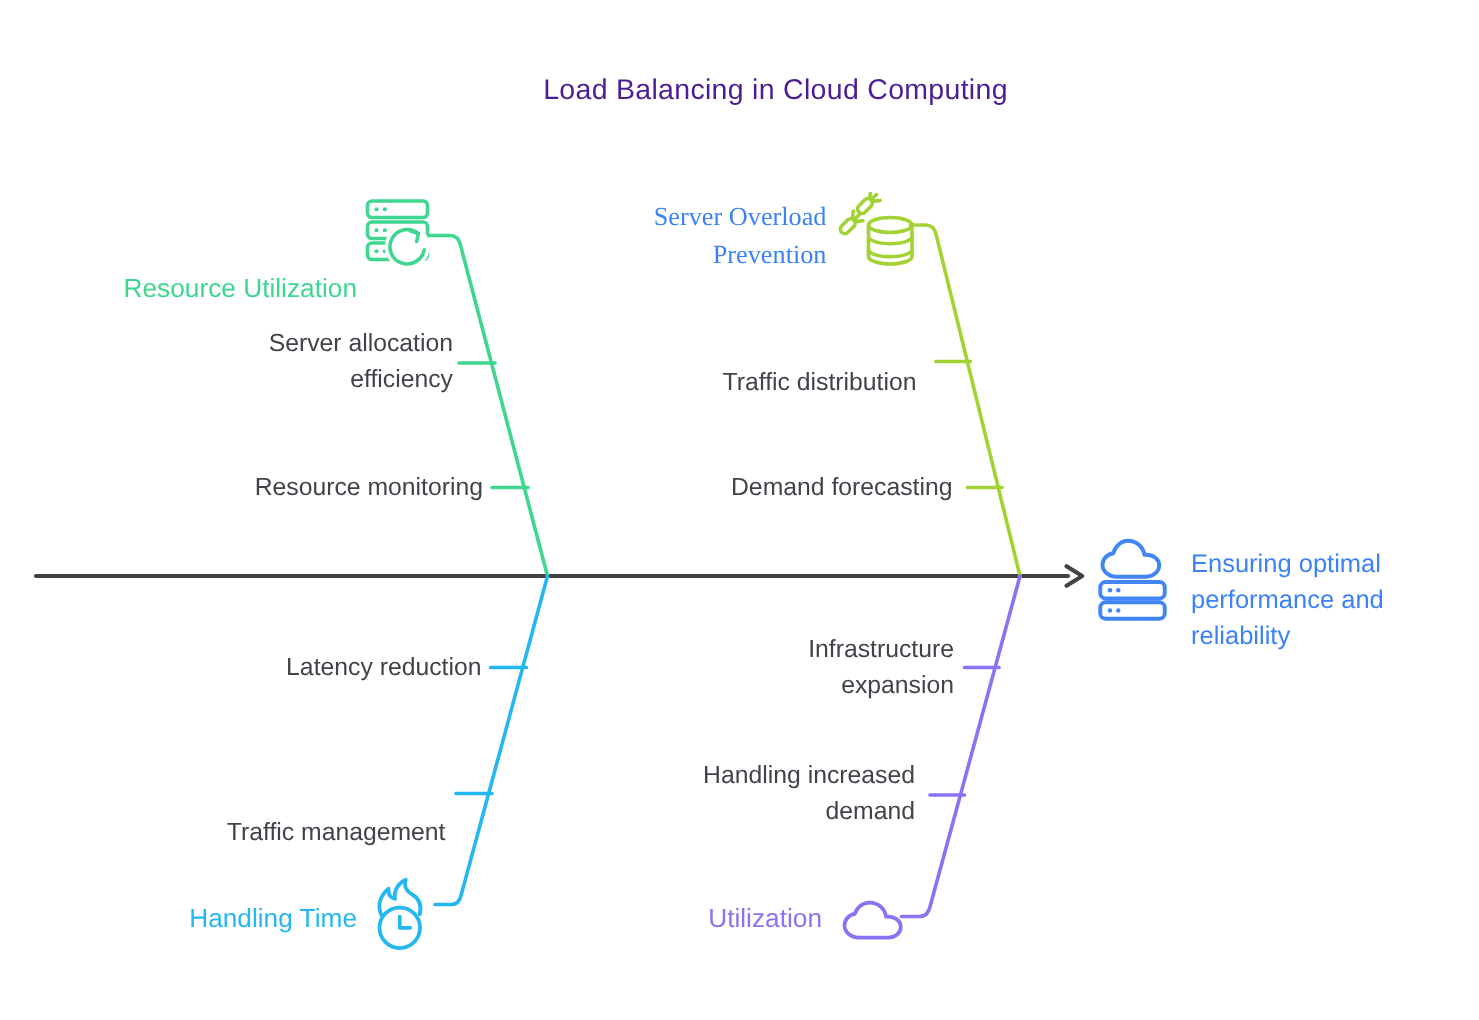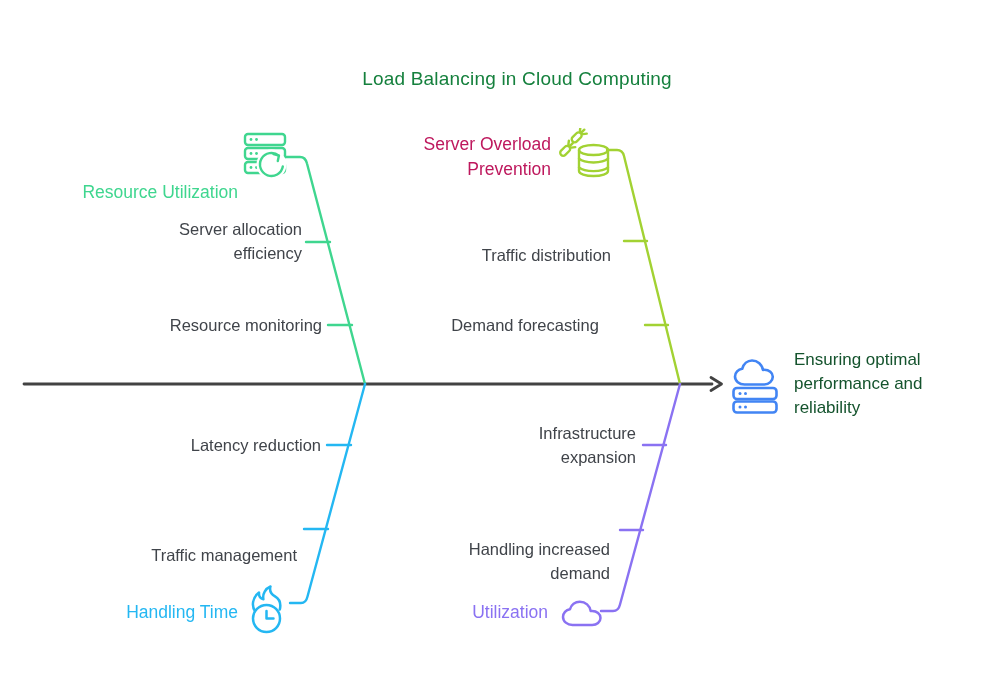--- a/index.html
+++ b/index.html
@@ -22,21 +22,21 @@
   }
   svg{display:block;}
   .lines{position:absolute;left:0;top:0;}
   .icon{position:absolute;}
 </style>
 </head>
 <body>
 
 <div class="stage">
 
-  <div class="abs title" style="left: 317px; top: 68px; width: 400px; color: #15803d;">Load Balancing in Cloud Computing</div>
+  <div class="abs title" style="left: 317px; top: 50px; width: 400px; color: #4c1d95;">Load Balancing in Cloud Computing</div>
 
   <svg class="lines" width="986" height="680" viewBox="0 0 986 680" aria-hidden="true">
 
     <g stroke="currentColor" fill="none" stroke-width="2.8" stroke-linecap="round" stroke-linejoin="round" style="color: rgb(66, 66, 66);">
       <path d="M24 384 H 712"></path>
       <path d="M711 377.5 L721.5 384 L711 390.5"></path>
     </g>
 
     <g stroke="currentColor" fill="none" stroke-width="2.4" stroke-linecap="round" style="color: rgb(63, 214, 143);">
       <path d="M281 157 H 300 Q 305.5 157 307 163.5 L 365 384"></path>
@@ -58,52 +58,52 @@
 
     <g stroke="currentColor" fill="none" stroke-width="2.4" stroke-linecap="round" style="color: rgb(138, 114, 242);">
       <path d="M601 611 H 613 Q 618.5 611 620 604.5 L 680 384"></path>
       <path d="M643 445 H 666"></path>
       <path d="M620 530 H 643"></path>
     </g>
   </svg>
 
   <div class="abs cat" style="right: 748px; top: 144px; width: 200px; color: rgb(63, 214, 143); margin-top: 36px;">Resource Utilization</div>
 
-  <div class="abs cat" style="right: 435px; top: 132px; width: 160px; color: #be185d;">Server Overload Prevention</div>
+  <div class="abs cat" style="right: 435px; top: 132px; width: 160px; color: #3b82f6; font-family: Liberation Serif, serif;">Server Overload Prevention</div>
 
   <div class="abs cat" style="right: 748px; top: 600px; width: 200px; color: rgb(36, 183, 242);">Handling Time</div>
 
   <div class="abs cat" style="right: 438px; top: 600px; width: 160px; color: rgb(138, 114, 242);">Utilization</div>
 
   <div class="abs lbl" style="right:684px;top:217px;width:170px;">Server allocation efficiency</div>
   <div class="abs lbl" style="right:664px;top:313px;width:220px;">Resource monitoring</div>
 
   <div class="abs lbl" style="right:375px;top:229px;width:220px;margin-top:14px;">Traffic distribution</div>
-  <div class="abs lbl" style="right:351px;top:313px;width:220px;text-align:center;">Demand forecasting</div>
+  <div class="abs lbl" style="right:351px;top:313px;width:220px;">Demand forecasting</div>
 
   <div class="abs lbl" style="right:665px;top:433px;width:220px;">Latency reduction</div>
   <div class="abs lbl" style="right:689px;top:543px;width:220px;">Traffic management</div>
 
   <div class="abs lbl" style="right:350px;top:421px;width:140px;">Infrastructure expansion</div>
-  <div class="abs lbl" style="right:376px;top:505px;width:160px;margin-top:32px;">Handling increased demand</div>
+  <div class="abs lbl" style="right:376px;top:505px;width:160px;">Handling increased demand</div>
 
   <div class="icon" style="left: 731px; top: 357px; width: 50px; height: 58px; color: rgb(66, 133, 244);">
     <svg width="50" height="58" viewBox="0 0 50 58" fill="none" stroke="currentColor" stroke-width="2.6" stroke-linecap="round" stroke-linejoin="round">
       <path d="M13.5 27.5 C 8.2 27.5 4 23.9 4 19.5 C 4 15.6 7.2 12.4 11.2 11.8 C 12.6 7 16.5 3.5 21 3.5 C 26.6 3.5 31.2 7.6 31.9 12.9 C 32.4 12.8 32.9 12.8 33.4 12.8 C 38 12.8 41.8 15.9 41.8 19.8 C 41.8 23.7 38 27.5 33.4 27.5 Z"></path>
       <rect x="2.5" y="31" width="43" height="11" rx="3.5"></rect>
       <rect x="2.5" y="44.5" width="43" height="11" rx="3.5"></rect>
       <g fill="currentColor" stroke="none">
         <circle cx="9" cy="36.5" r="1.5"></circle>
           <circle cx="14.5" cy="36.5" r="1.5"></circle>
         <circle cx="9" cy="50" r="1.5"></circle>
           <circle cx="14.5" cy="50" r="1.5"></circle>
       </g>
     </svg>
   </div>
-  <div class="abs head-text" style="left: 794px; top: 348px; width: 158px; color: #14532d;">Ensuring optimal performance and reliability</div>
+  <div class="abs head-text" style="left: 794px; top: 364px; width: 158px; color: #3b82f6;">Ensuring optimal performance and reliability</div>
 
   <div class="icon" style="left: 241px; top: 131px; width: 50px; height: 58px; color: rgb(63, 214, 143);">
     <svg width="50" height="58" viewBox="0 0 50 58" fill="none" stroke="currentColor" stroke-width="2.4" stroke-linecap="round" stroke-linejoin="round">
       <rect x="4" y="3" width="40" height="11" rx="3"></rect>
       <rect x="4" y="17" width="40" height="11" rx="3"></rect>
       <rect x="4" y="31" width="40" height="11" rx="3"></rect>
       <g fill="currentColor" stroke="none">
         <circle cx="10" cy="8.5" r="1.4"></circle>
           <circle cx="15.5" cy="8.5" r="1.4"></circle>
         <circle cx="10" cy="22.5" r="1.4"></circle>

